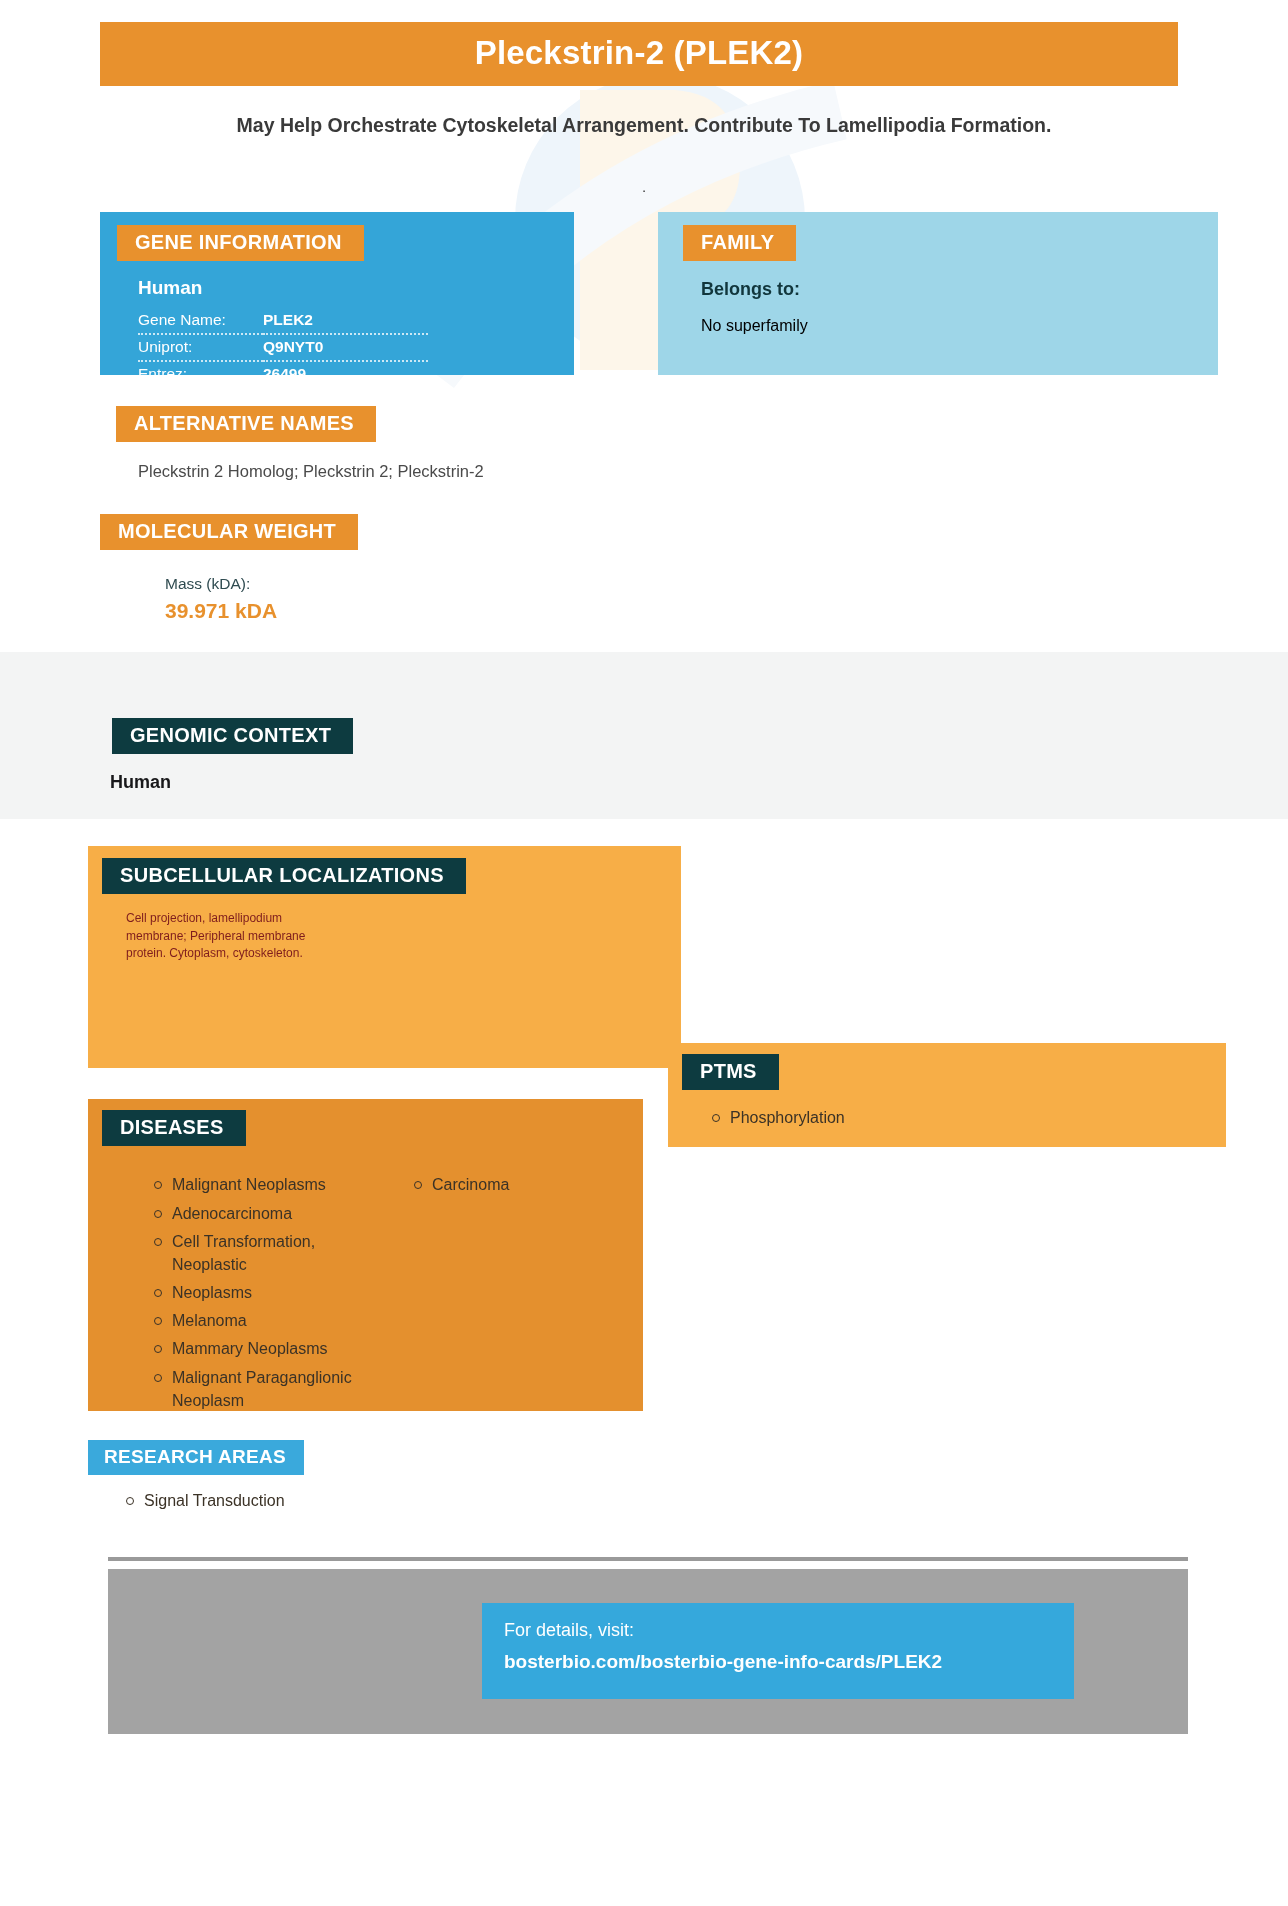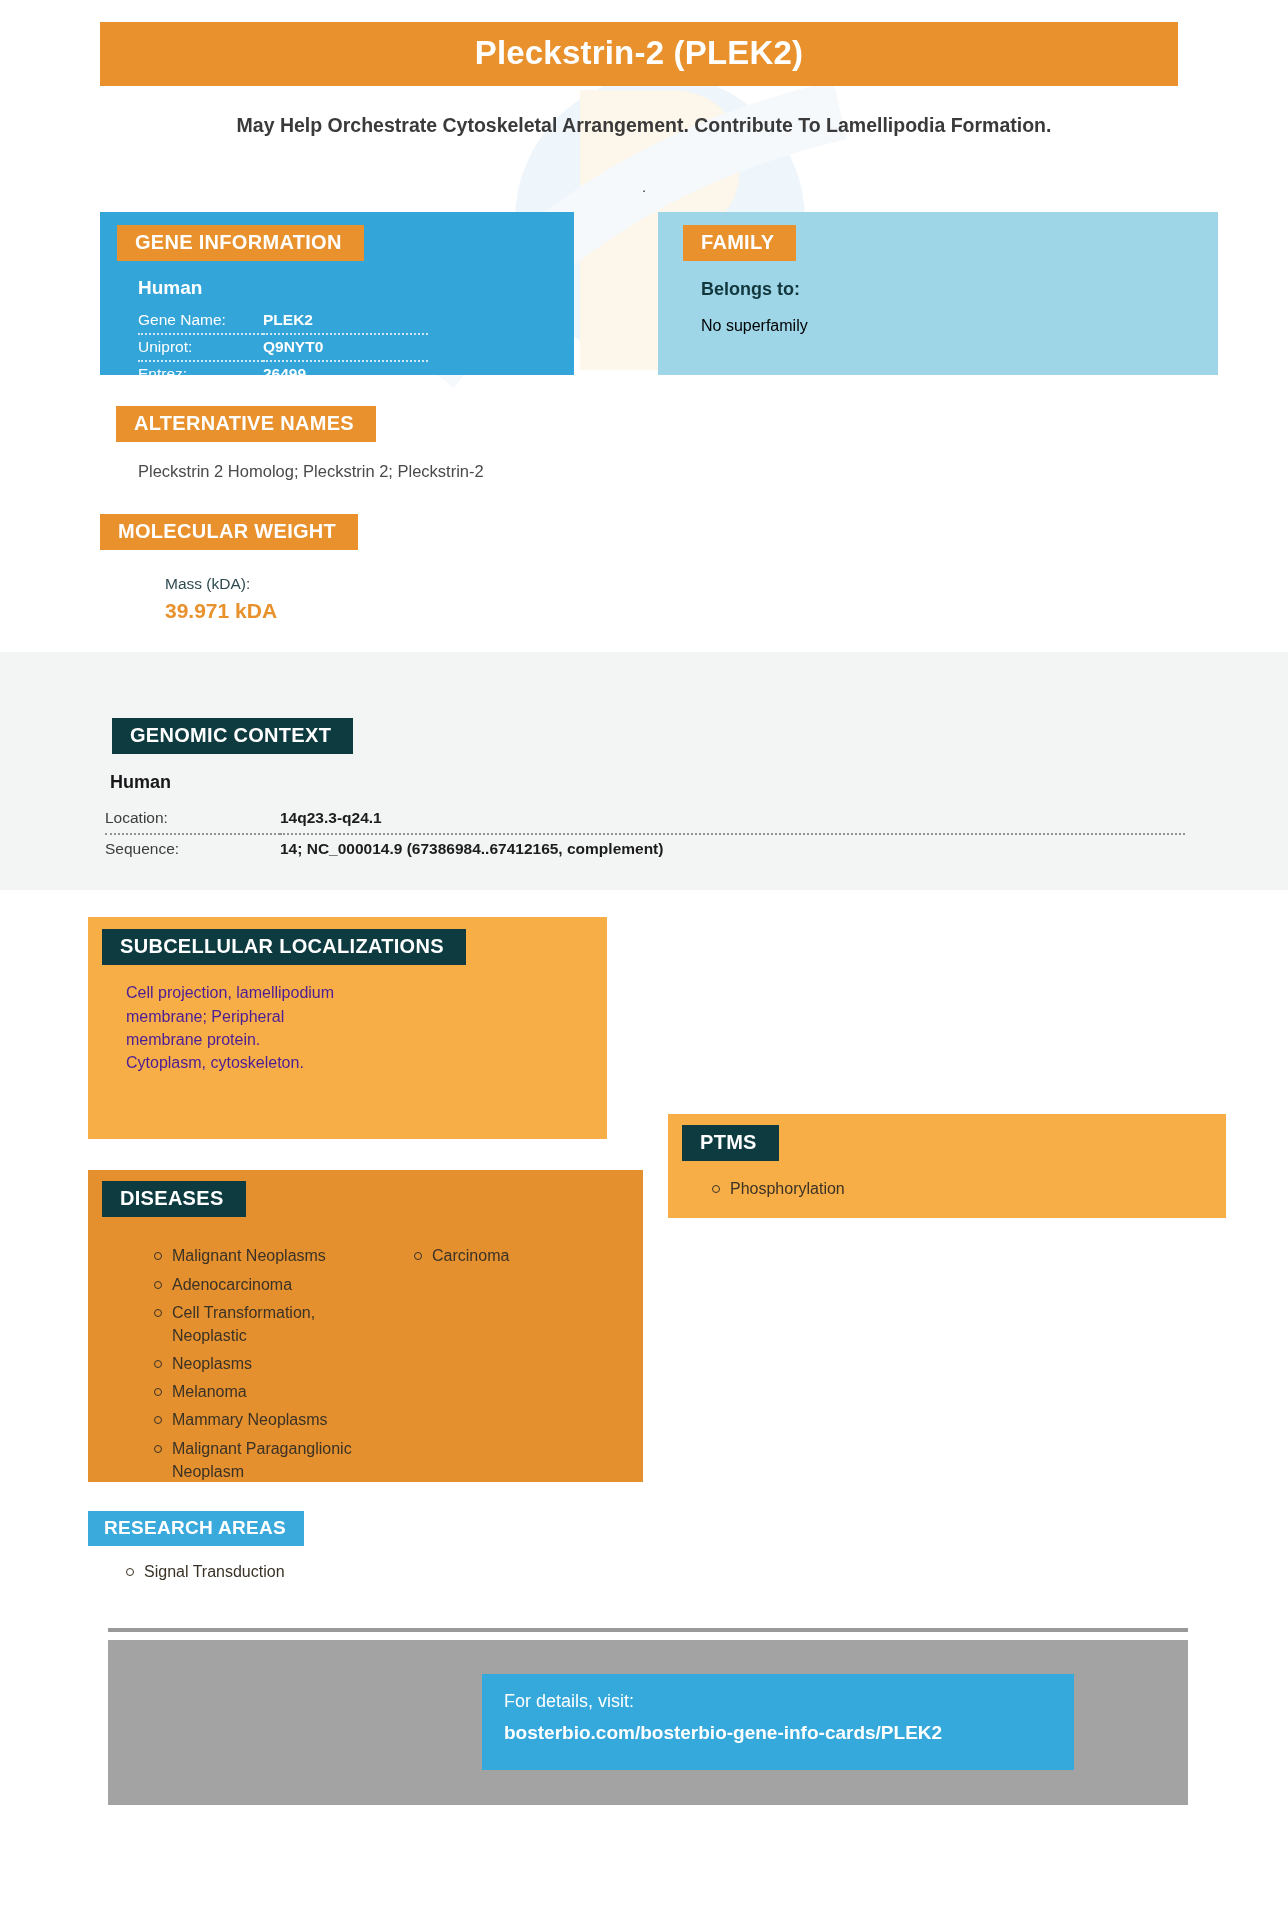--- a/index.html
+++ b/index.html
@@ -185,28 +185,28 @@
 
   
   .grid {
     position: relative;
     margin-top: 27px;
     height: 590px;
   }
   .card-local {
     position: absolute;
     left: 88px; top: 0;
-    width: 519px; height: 222px;
+    width: 593px; height: 222px;
     background: #f7ae47;
   }
   .card-local .chip { margin: 12px 0 0 14px; }
   .card-local .body {
     margin: 16px 0 0 38px;
-    font-size: 16px;
-    color: #4c1d95;
+    font-size: 12px;
+    color: #7f1d1d;
     line-height: 1.45;
     width: 215px;
   }
 
   .card-dis {
     position: absolute;
     left: 88px; top: 253px;
     width: 555px; height: 312px;
     background: #e4902e;
   }
@@ -340,32 +340,20 @@
 
   <div class="mw-wrap">
     <div class="chip orange">MOLECULAR WEIGHT</div>
     <div class="mw-label">Mass (kDA):</div>
     <div class="mw-value">39.971 kDA</div>
   </div>
 
   <div class="genomic">
     <div class="chip dark">GENOMIC CONTEXT</div>
     <div class="genomic-human">Human</div>
-    <table class="gen-table">
-      <tbody>
-          <tr class="sep">
-        <td class="k">Location:</td>
-        <td class="v">14q23.3-q24.1</td>
-      </tr>
-      <tr>
-        <td class="k">Sequence:</td>
-        <td class="v">14; NC_000014.9 (67386984..67412165, complement)</td>
-      </tr>
-    </tbody>
-      </table>
   </div>
 
   <div class="grid">
 
     <div class="card-local">
       <div class="chip dark">SUBCELLULAR LOCALIZATIONS</div>
       <div class="body">Cell projection, lamellipodium membrane; Peripheral membrane protein. Cytoplasm, cytoskeleton.</div>
     </div>
 
     <div class="card-dis">

